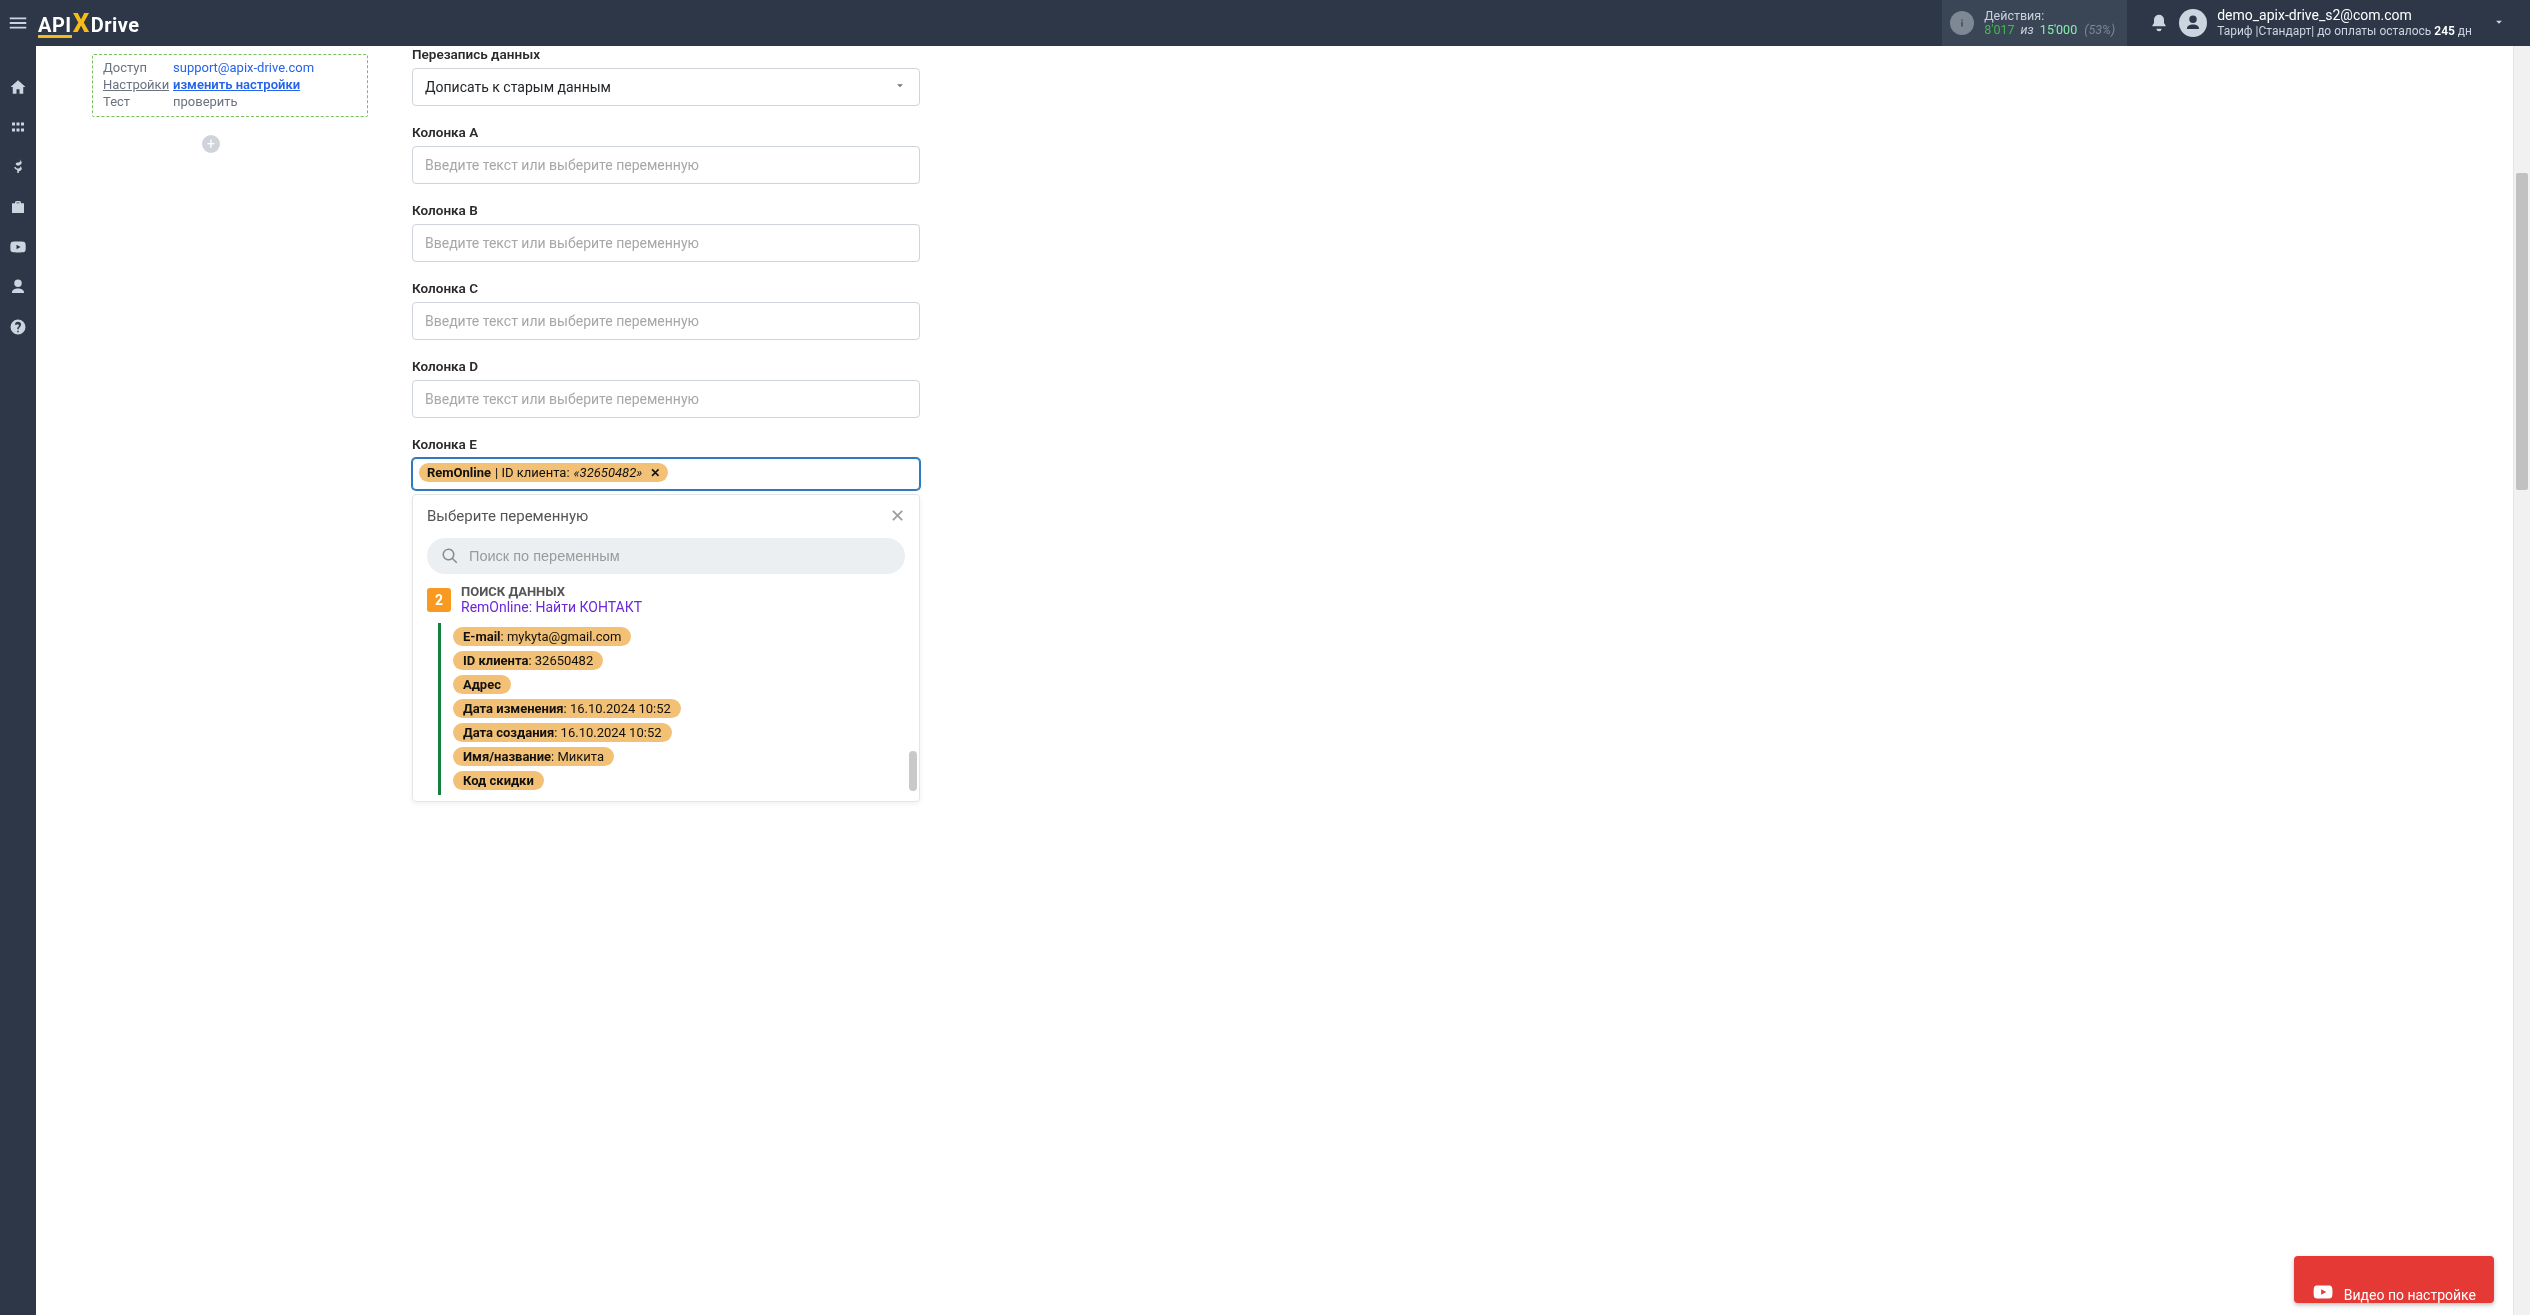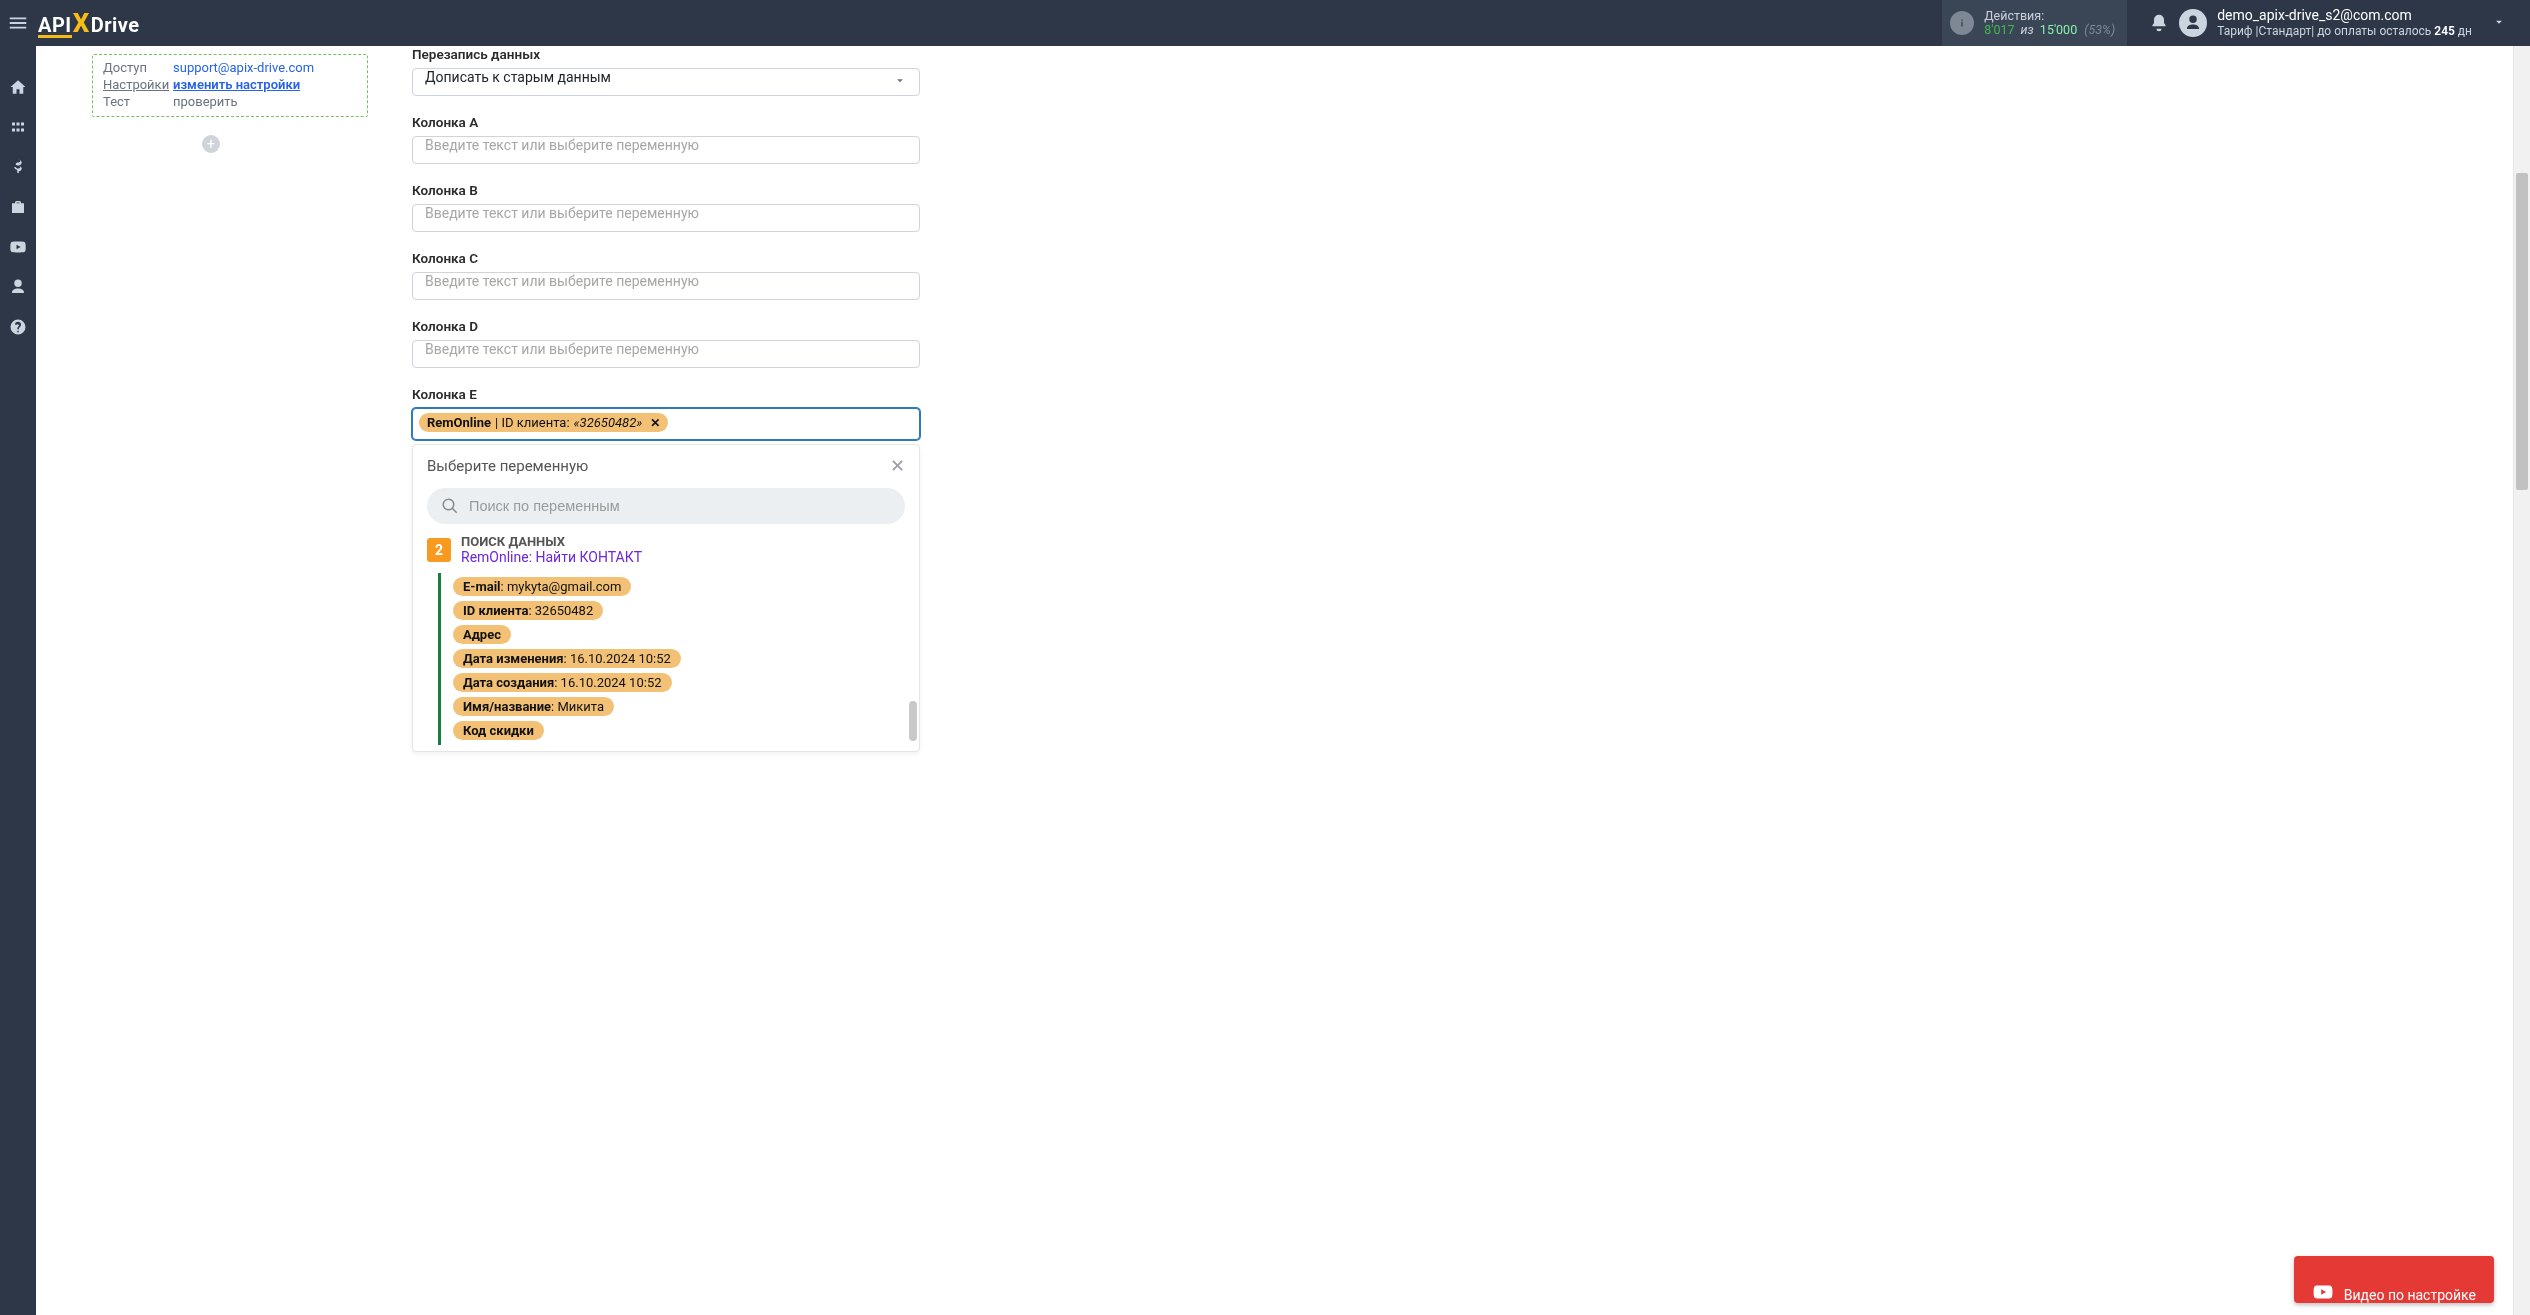--- a/index.html
+++ b/index.html
@@ -162,25 +162,25 @@
 
   .center-col {
     width: 560px;
     padding: 0 26px;
   }
 
   .field-group { margin-bottom: 18px; }
   .field-label { color: #2b2b2b; font-weight: 600; font-size: 13.5px; margin-bottom: 6px; }
 
   .select-box, .text-box {
-    height: 28px;
+    height: 38px;
     border: 1px solid #ced4da;
     border-radius: 4px;
     display: flex;
-    align-items: flex-start;
+    align-items: center;
     padding: 0 12px;
     background: #fff;
     color: #212529;
     font-size: 14px;
     position: relative;
     cursor: pointer;
   }
   .select-box .chev {
     position: absolute; right: 12px; top: 50%; transform: translateY(-50%);
     color: #6c757d;

